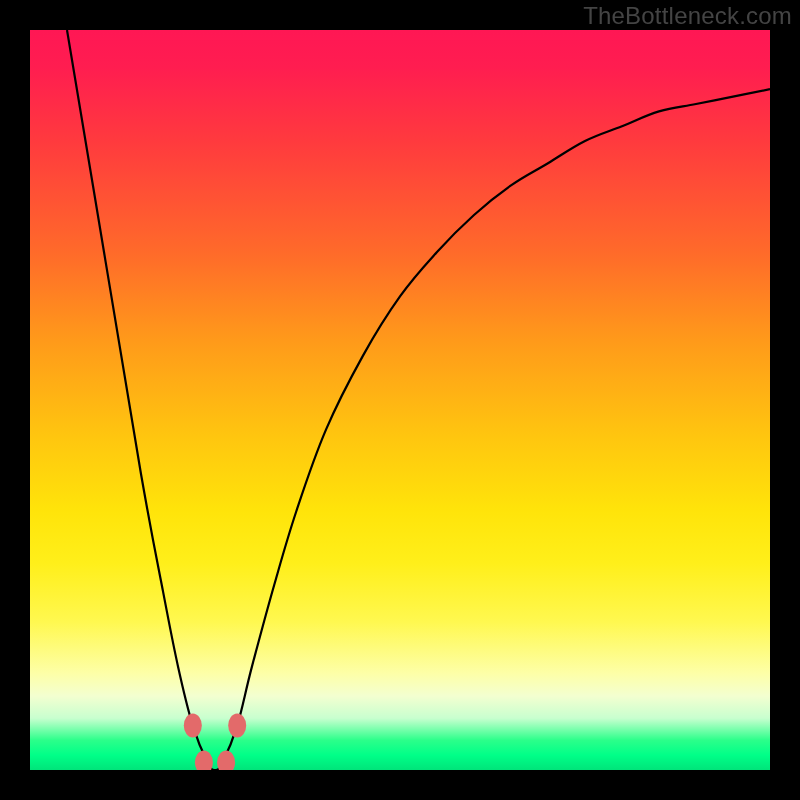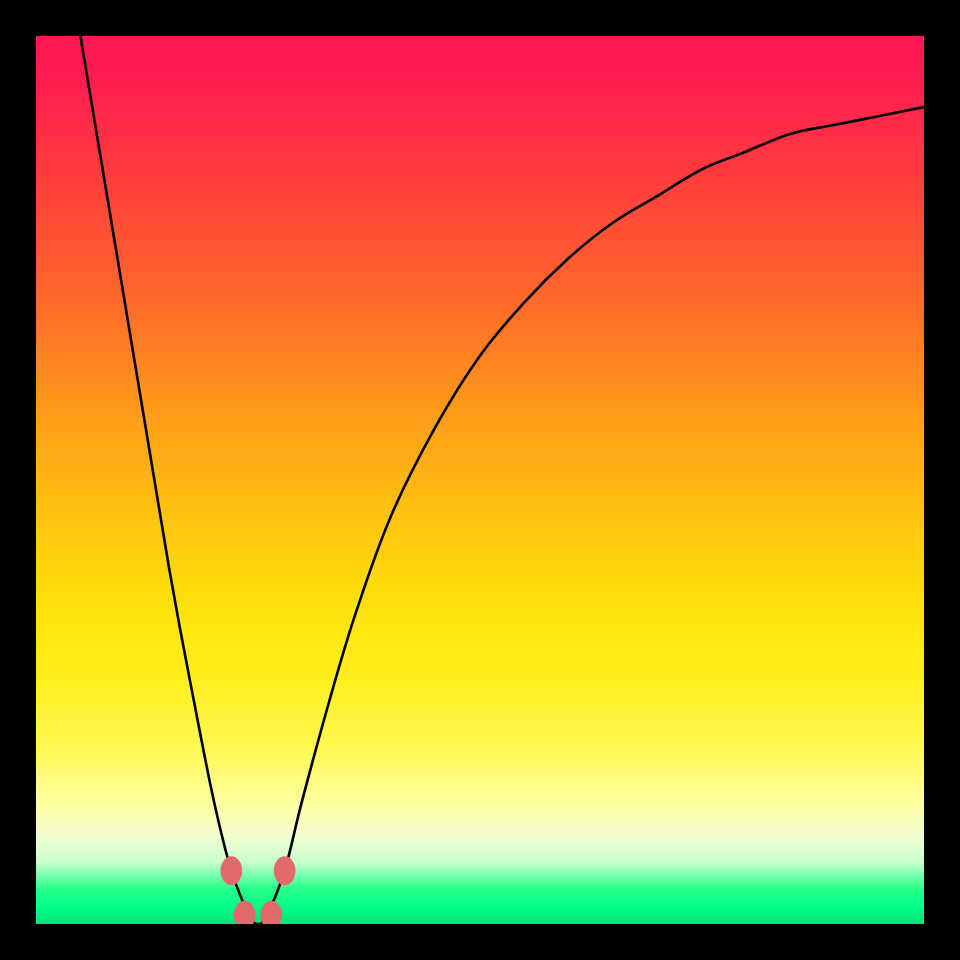--- a/index.html
+++ b/index.html
@@ -72,13 +72,14 @@
     <svg class="curve" viewBox="0 0 740 740">
       <path id="curve-path" fill="none" stroke="#000000" stroke-width="2.2" d="M 37.0 0.0 C 43.7 40.0, 60.7 142.1, 74.0 222.0 C 87.3 301.9, 100.3 382.7, 111.0 444.0 C 121.7 505.3, 126.5 527.8, 133.2 562.4 C 139.9 597.0, 142.7 612.4, 148.0 636.4 C 153.3 660.4, 157.5 678.3, 162.8 695.6 C 168.1 712.9, 173.6 724.6, 177.6 732.6 C 181.6 740.6, 182.3 740.0, 185.0 740.0 C 187.7 740.0, 188.4 740.6, 192.4 732.6 C 196.4 724.6, 201.9 712.9, 207.2 695.6 C 212.5 678.3, 215.3 661.7, 222.0 636.4 C 228.7 611.1, 236.2 583.0, 244.2 555.0 C 252.2 527.0, 257.1 509.0, 266.4 481.0 C 275.7 453.0, 284.0 427.6, 296.0 399.6 C 308.0 371.6, 319.7 349.6, 333.0 325.6 C 346.3 301.6, 356.7 285.0, 370.0 266.4 C 383.3 247.8, 393.7 236.7, 407.0 222.0 C 420.3 207.3, 430.7 197.0, 444.0 185.0 C 457.3 173.0, 467.7 164.7, 481.0 155.4 C 494.3 146.1, 504.7 141.2, 518.0 133.2 C 531.3 125.2, 541.7 117.7, 555.0 111.0 C 568.3 104.3, 578.7 101.5, 592.0 96.2 C 605.3 90.9, 615.7 85.4, 629.0 81.4 C 642.3 77.4, 652.7 76.7, 666.0 74.0 C 679.3 71.3, 689.7 69.3, 703.0 66.6 C 716.3 63.9, 733.3 60.5, 740.0 59.2"></path>
       <g id="markers-group">
           <ellipse cx="162.8" cy="695.6" rx="9" ry="12" class="marker" fill="#e36a6a"></ellipse>
           <ellipse cx="173.9" cy="732.6" rx="9" ry="12" class="marker" fill="#e36a6a"></ellipse>
           <ellipse cx="196.1" cy="732.6" rx="9" ry="12" class="marker" fill="#e36a6a"></ellipse>
           <ellipse cx="207.2" cy="695.6" rx="9" ry="12" class="marker" fill="#e36a6a"></ellipse>
         </g>
     </svg>
   </div>
+  <div class="watermark">TheBottleneck.com</div>
 </div>
 
 </body></html>

